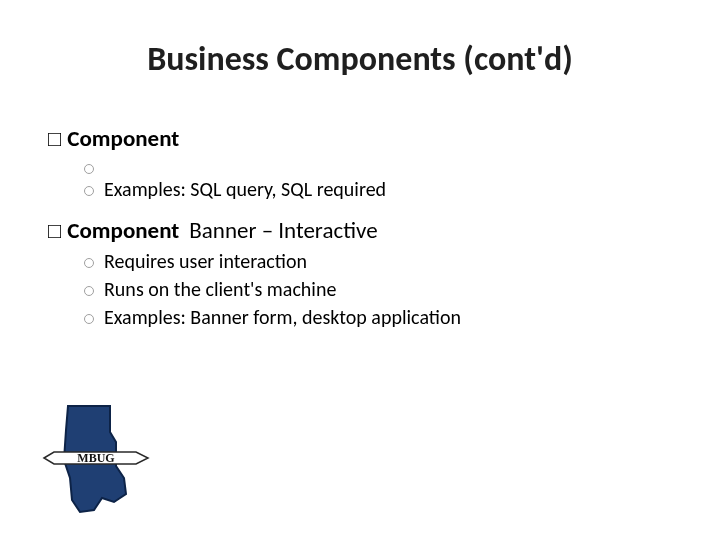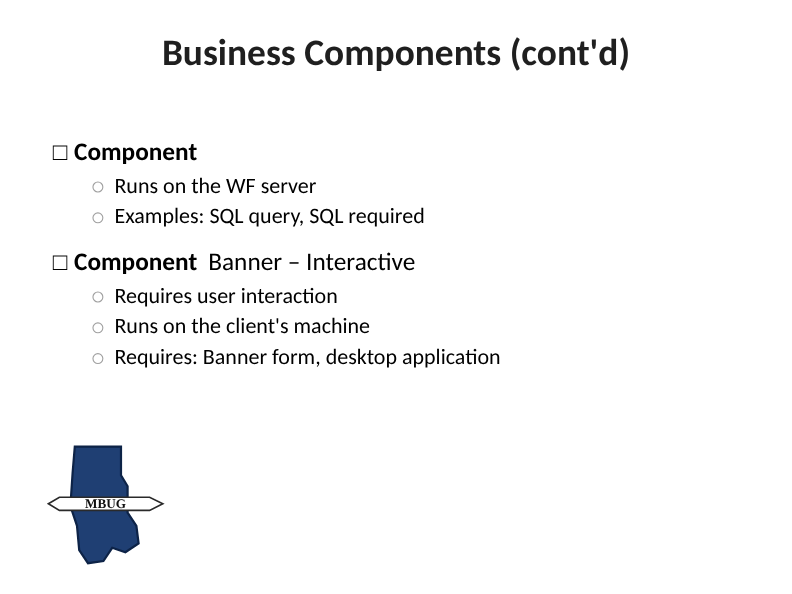--- a/index.html
+++ b/index.html
@@ -13,21 +13,21 @@
     overflow: hidden;
   }
   .slide {
     position: relative;
     width: 720px;
     height: 540px;
     box-sizing: border-box;
   }
   .title {
     position: absolute;
-    top: 28px;
+    top: 38px;
     left: 0;
     right: 0;
     text-align: center;
     font-weight: 700;
     font-size: 34px;
     color: #1f1f1f;
   }
   .content {
     position: absolute;
     top: 118px;
@@ -86,21 +86,20 @@
   <div class="title">Business Components (cont'd)</div>
 
   <div class="content">
 
     <div class="heading-row">
       <span class="box">□</span>
       <span class="bold">Component</span>
     </div>
     <div class="sub">
       <span class="ring"></span>
-      <span class="txt">Runs on the WF server</span>
     </div>
     <div class="sub">
       <span class="ring"></span>
       <span class="txt">Examples:  SQL query, SQL required</span>
     </div>
 
     <div class="section-gap"></div>
 
     <div class="heading-row">
       <span class="box">□</span>
@@ -110,21 +109,21 @@
     <div class="sub">
       <span class="ring"></span>
       <span class="txt">Requires user interaction</span>
     </div>
     <div class="sub">
       <span class="ring"></span>
       <span class="txt">Runs on the client's machine</span>
     </div>
     <div class="sub">
       <span class="ring"></span>
-      <span class="txt">Requires:  Banner form, desktop application</span>
+      <span class="txt">Examples:  Banner form, desktop application</span>
     </div>
 
   </div>
 
   <div class="logo">
     <svg viewBox="0 0 120 120" width="120" height="120">
 
       <path d="M32 6 L74 6 L74 32 L80 42 L80 66 L88 78 L90 94 L78 102 L66 98 L58 110 L44 112 L36 100 L34 78 L28 60 L30 30 Z" fill="#1f3f73" stroke="#0d2347" stroke-width="2"></path>
 
       <g>

